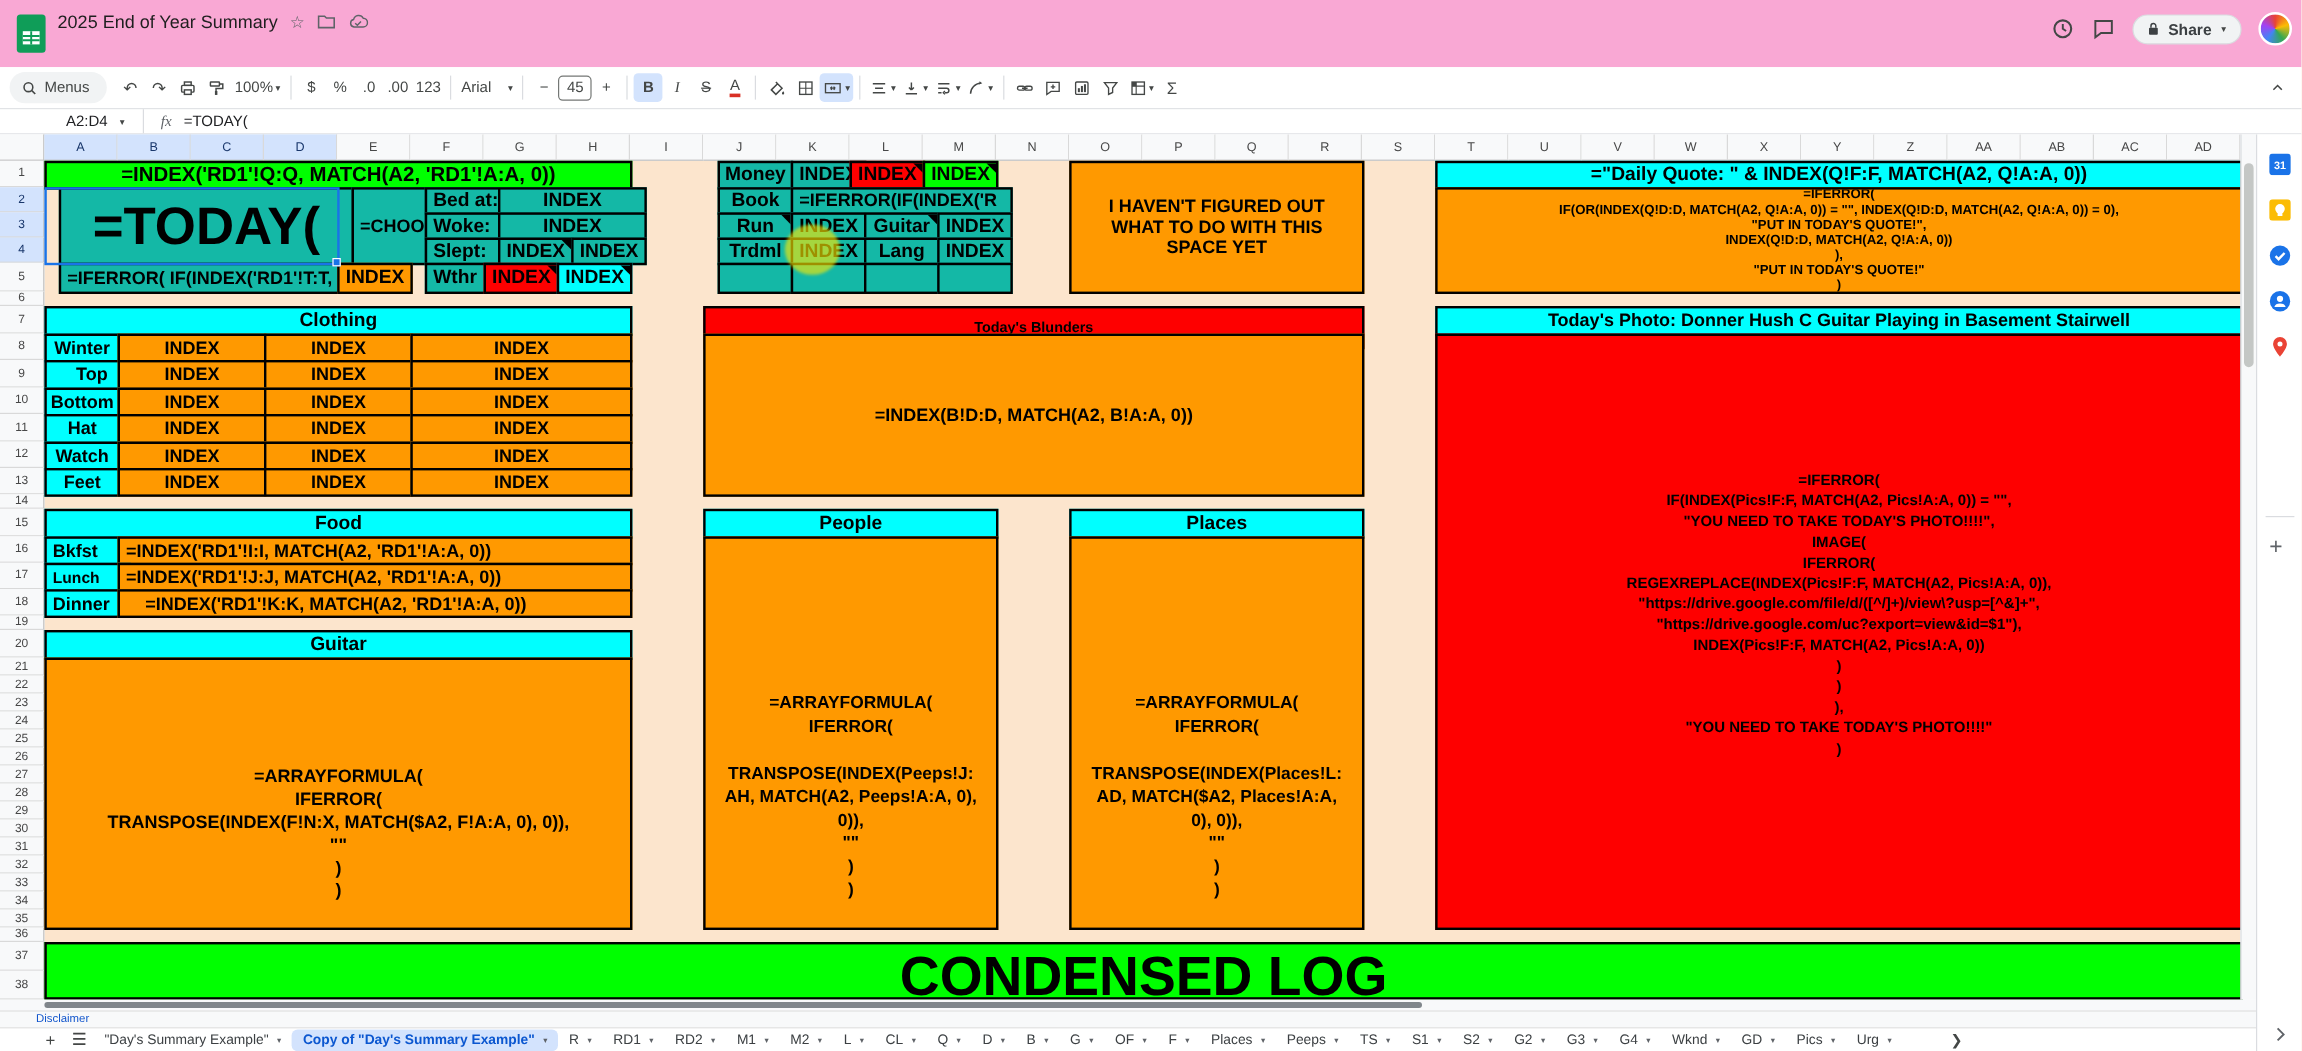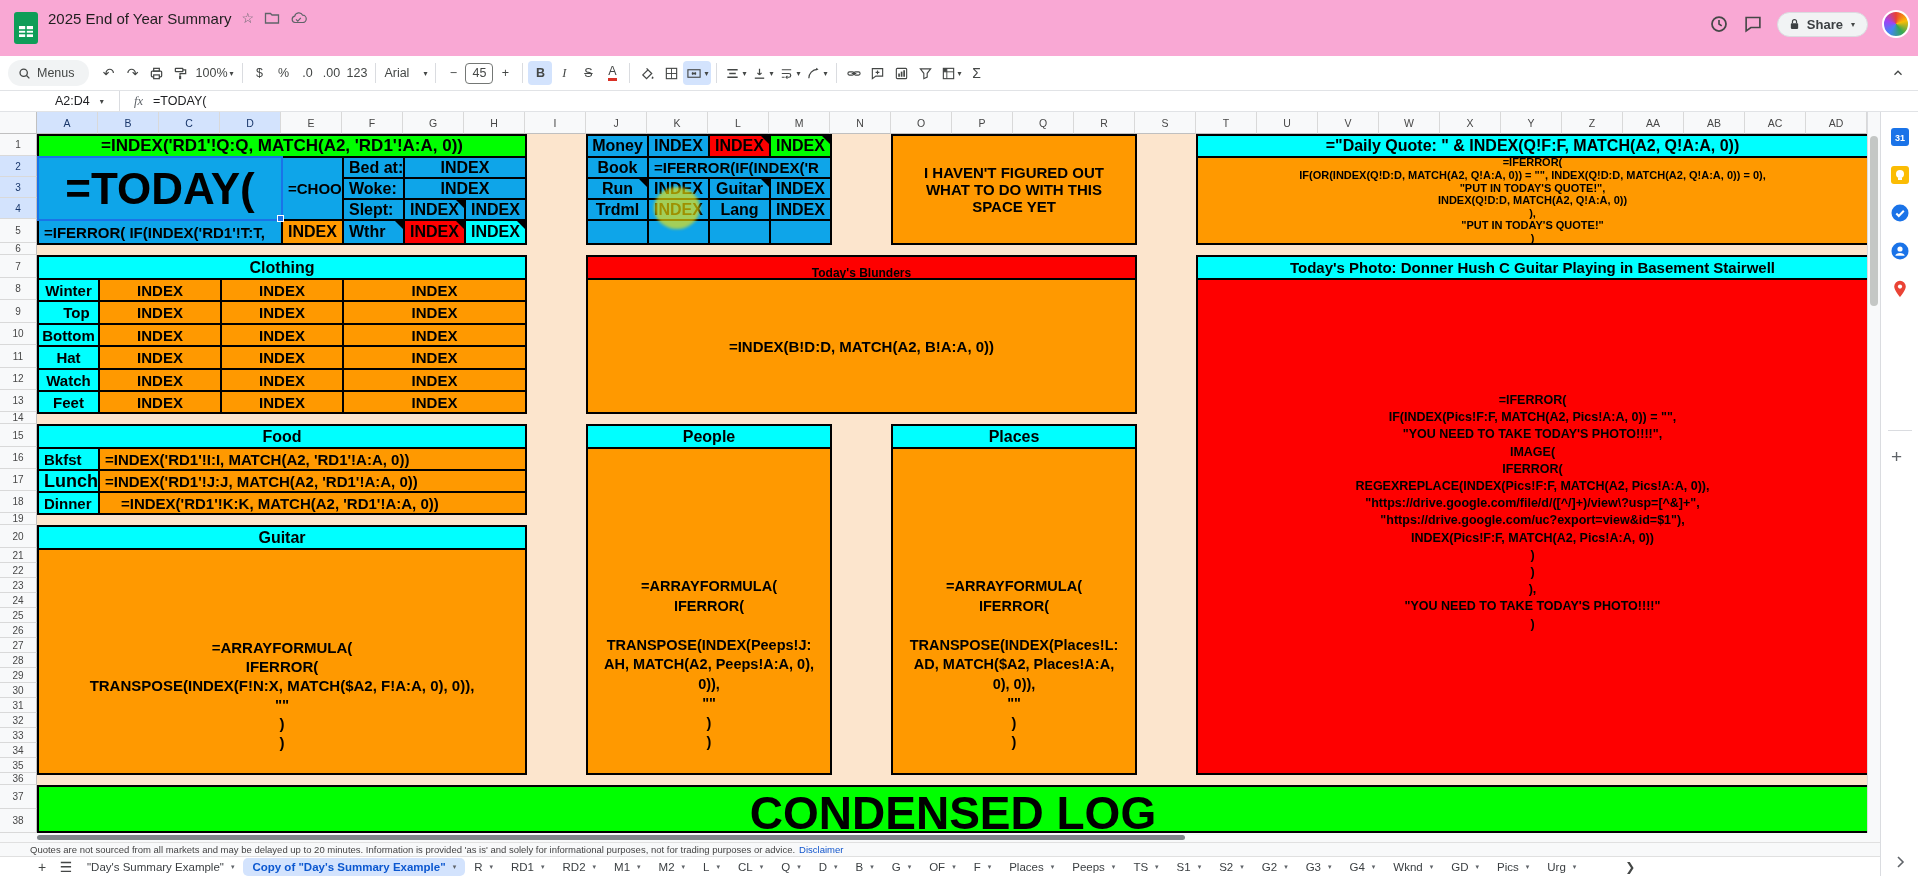--- a/index.html
+++ b/index.html
@@ -52,21 +52,21 @@
   .colhdr { top:112px; height:22px; background:#f8f9fa; border-right:1px solid #d9d9d9; border-bottom:1px solid #c0c0c0;
     font-size:10.5px; color:#474747; display:flex; align-items:center; justify-content:center; }
   .rowhdr { left:0; width:37px; background:#f8f9fa; border-right:1px solid #c0c0c0; border-bottom:1px solid #d9d9d9;
     font-size:10px; color:#474747; display:flex; align-items:center; justify-content:center; }
   .hdr-sel { background:#d3e3fd; color:#19376b; }
   #canvas-bg { left:37px; top:134px; width:1830px; height:699px; background:#fce5cd; }
 
   
   .cell, .blk { position:absolute; border:2px solid #000; font-weight:bold; color:#000; display:flex;
     align-items:center; justify-content:center; text-align:center; overflow:hidden; white-space:nowrap; }
-  .bg-tan    { background:#0ea5e9; }
+  .bg-tan    { background:#14b8a6;margin-left:12px; }
   .bg-cyan   { background:#00ffff; }
   .bg-green  { background:#00ff00; }
   .bg-red    { background:#fe0000; }
   .bg-orange { background:#ff9900; }
   .left { justify-content:flex-start; padding-left:5px; }
   .note:after { content:""; position:absolute; top:0; right:0; border-top:8px solid #000; border-left:8px solid transparent; }
   .multiline { white-space:pre-line; line-height:1.15; }
   #sel-border { left:37px; top:156px; width:246px; height:65px; border:2px solid #1a73e8; pointer-events:none; }
   #fill-handle { left:277px; top:215px; width:7px; height:7px; background:#1a73e8; border:1px solid #fff; }
   #click-glow { left:654px; top:187px; width:46px; height:42px; border-radius:50%;
@@ -504,39 +504,38 @@
     <div class="cell bg-cyan" style="left: 37px; top: 368px; width: 63px; height: 24px; font-size: 15px;">Watch</div>
     <div class="cell bg-orange" style="left: 98px; top: 368px; width: 124px; height: 24px; font-size: 15px;">INDEX</div>
     <div class="cell bg-orange" style="left: 220px; top: 368px; width: 124px; height: 24px; font-size: 15px;">INDEX</div>
     <div class="cell bg-orange" style="left: 342px; top: 368px; width: 185px; height: 24px; font-size: 15px;">INDEX</div>
     <div class="cell bg-cyan" style="left: 37px; top: 390px; width: 63px; height: 24px; font-size: 15px;">Feet</div>
     <div class="cell bg-orange" style="left: 98px; top: 390px; width: 124px; height: 24px; font-size: 15px;">INDEX</div>
     <div class="cell bg-orange" style="left: 220px; top: 390px; width: 124px; height: 24px; font-size: 15px;">INDEX</div>
     <div class="cell bg-orange" style="left: 342px; top: 390px; width: 185px; height: 24px; font-size: 15px;">INDEX</div>
     <div class="cell bg-cyan left" style="left: 37px; top: 447px; width: 63px; height: 24px; font-size: 15px;">Bkfst</div>
     <div class="cell bg-orange left" style="left: 98px; top: 447px; width: 429px; height: 24px; font-size: 15px;">=INDEX('RD1'!I:I, MATCH(A2, 'RD1'!A:A, 0))</div>
-    <div class="cell bg-cyan left" style="left: 37px; top: 469px; width: 72px; height: 24px; font-size: 18px;">Lunch</div>
+    <div class="cell bg-cyan left" style="left: 37px; top: 469px; width: 72px; height: 24px; font-size: 13px;">Lunch</div>
     <div class="cell bg-orange left" style="left: 98px; top: 469px; width: 429px; height: 24px; font-size: 15px;">=INDEX('RD1'!J:J, MATCH(A2, 'RD1'!A:A, 0))</div>
     <div class="cell bg-cyan left" style="left: 37px; top: 491px; width: 63px; height: 24px; font-size: 15px;">Dinner</div>
     <div class="cell bg-orange left" style="left: 98px; top: 491px; width: 429px; height: 24px; font-size: 15px; padding-left: 21px;">=INDEX('RD1'!K:K, MATCH(A2, 'RD1'!A:A, 0))</div>
   </div>
 
 <div id="click-glow" class="abs"></div>
 <div id="sel-border" class="abs"></div>
 <div id="fill-handle" class="abs"></div>
 
 <div id="vscroll" class="abs">
     <div id="vthumb"></div>
   </div>
 <div id="hstrip" class="abs">
     <div id="hthumb"></div>
   </div>
 
 <div id="disclaimer" class="abs">
-  <span>Quotes are not sourced from all markets and may be delayed up to 20 minutes. Information is provided 'as is' and solely for informational purposes, not for trading purposes or advice.</span>
   <a href="#">Disclaimer</a>
 </div>
 
 <div id="tabbar" class="abs">
   <div class="tab-tool">+</div>
   <div class="tab-tool">☰</div>
   <div id="tabs-holder" style="display:flex">
       <div class="tab">
         <span>"Day's Summary Example"</span>
         <span class="caret">▾</span>

